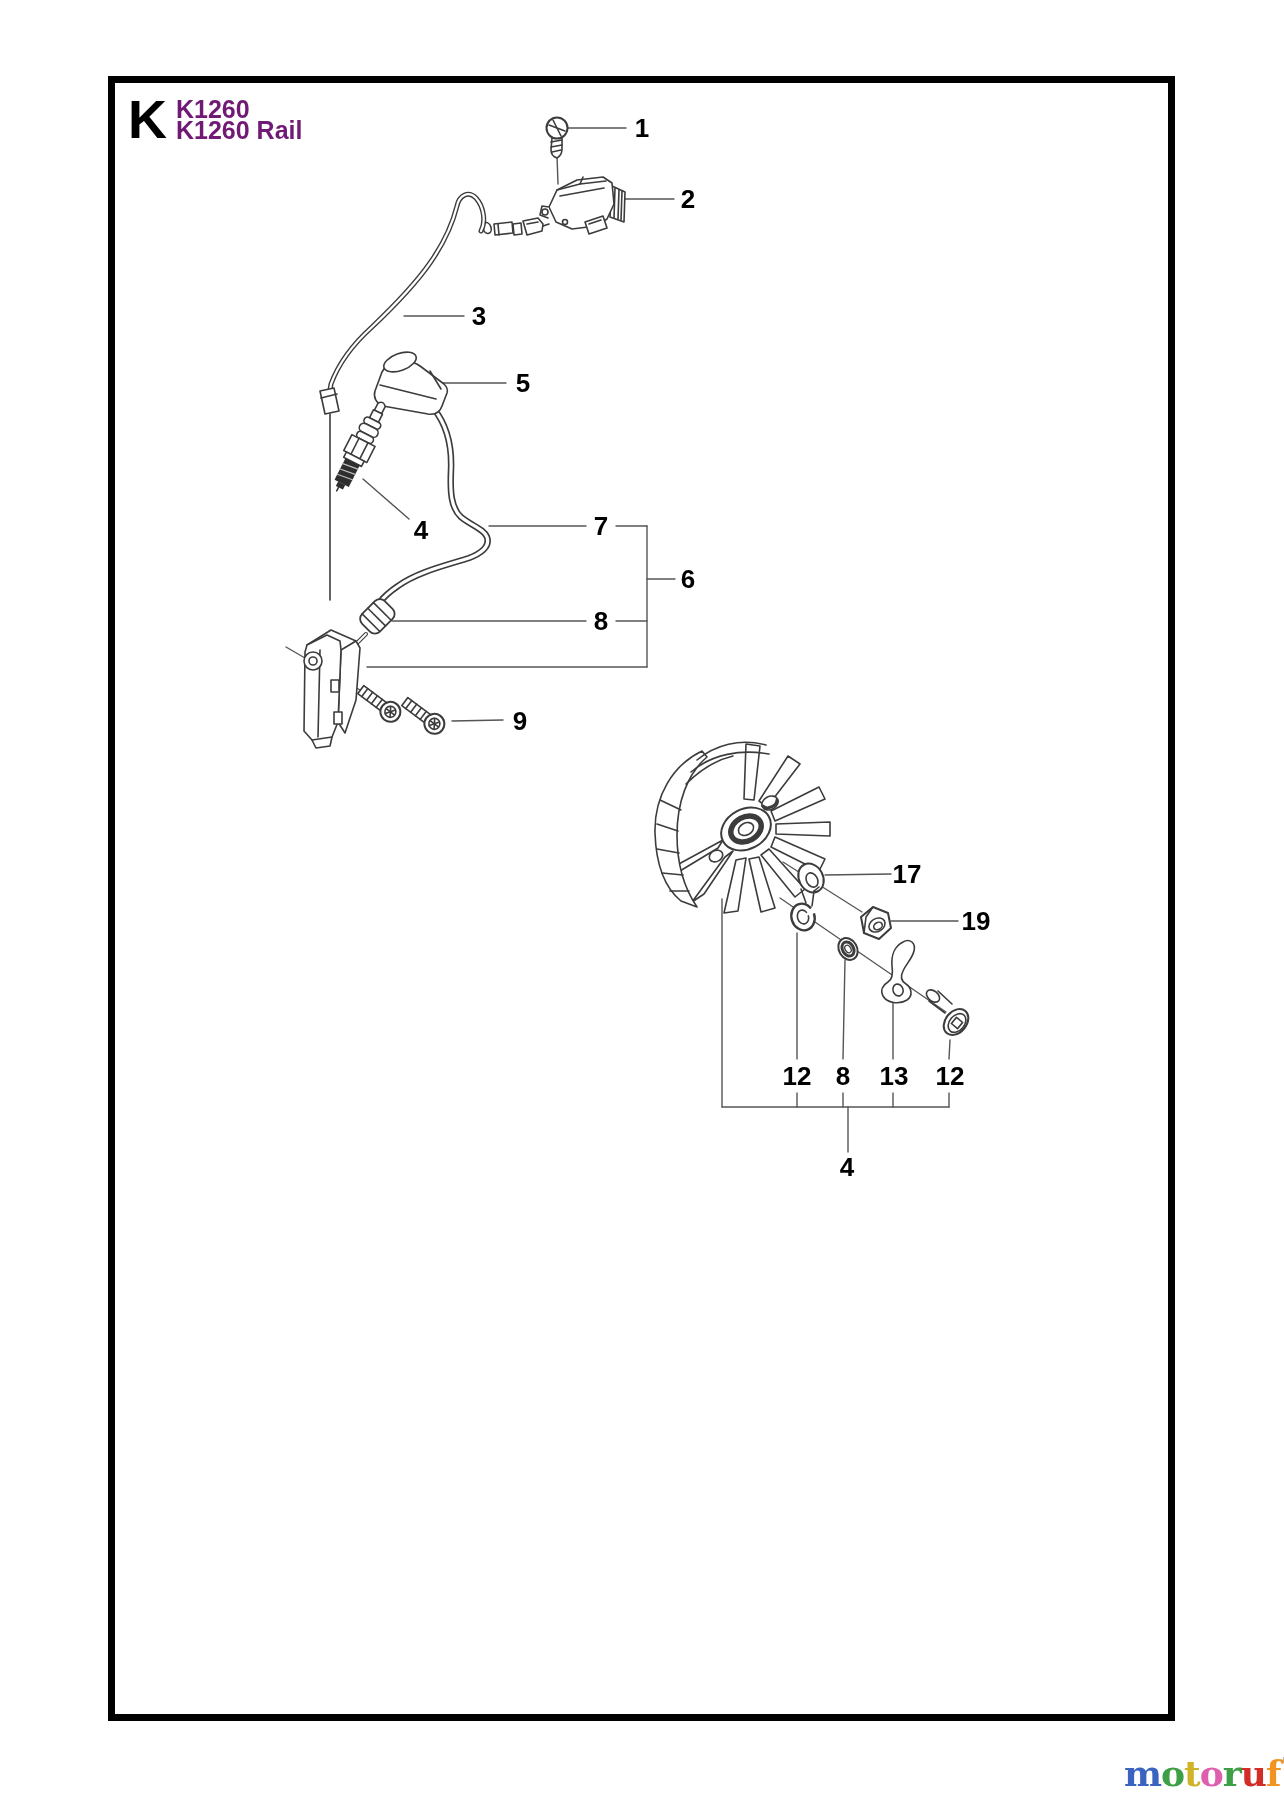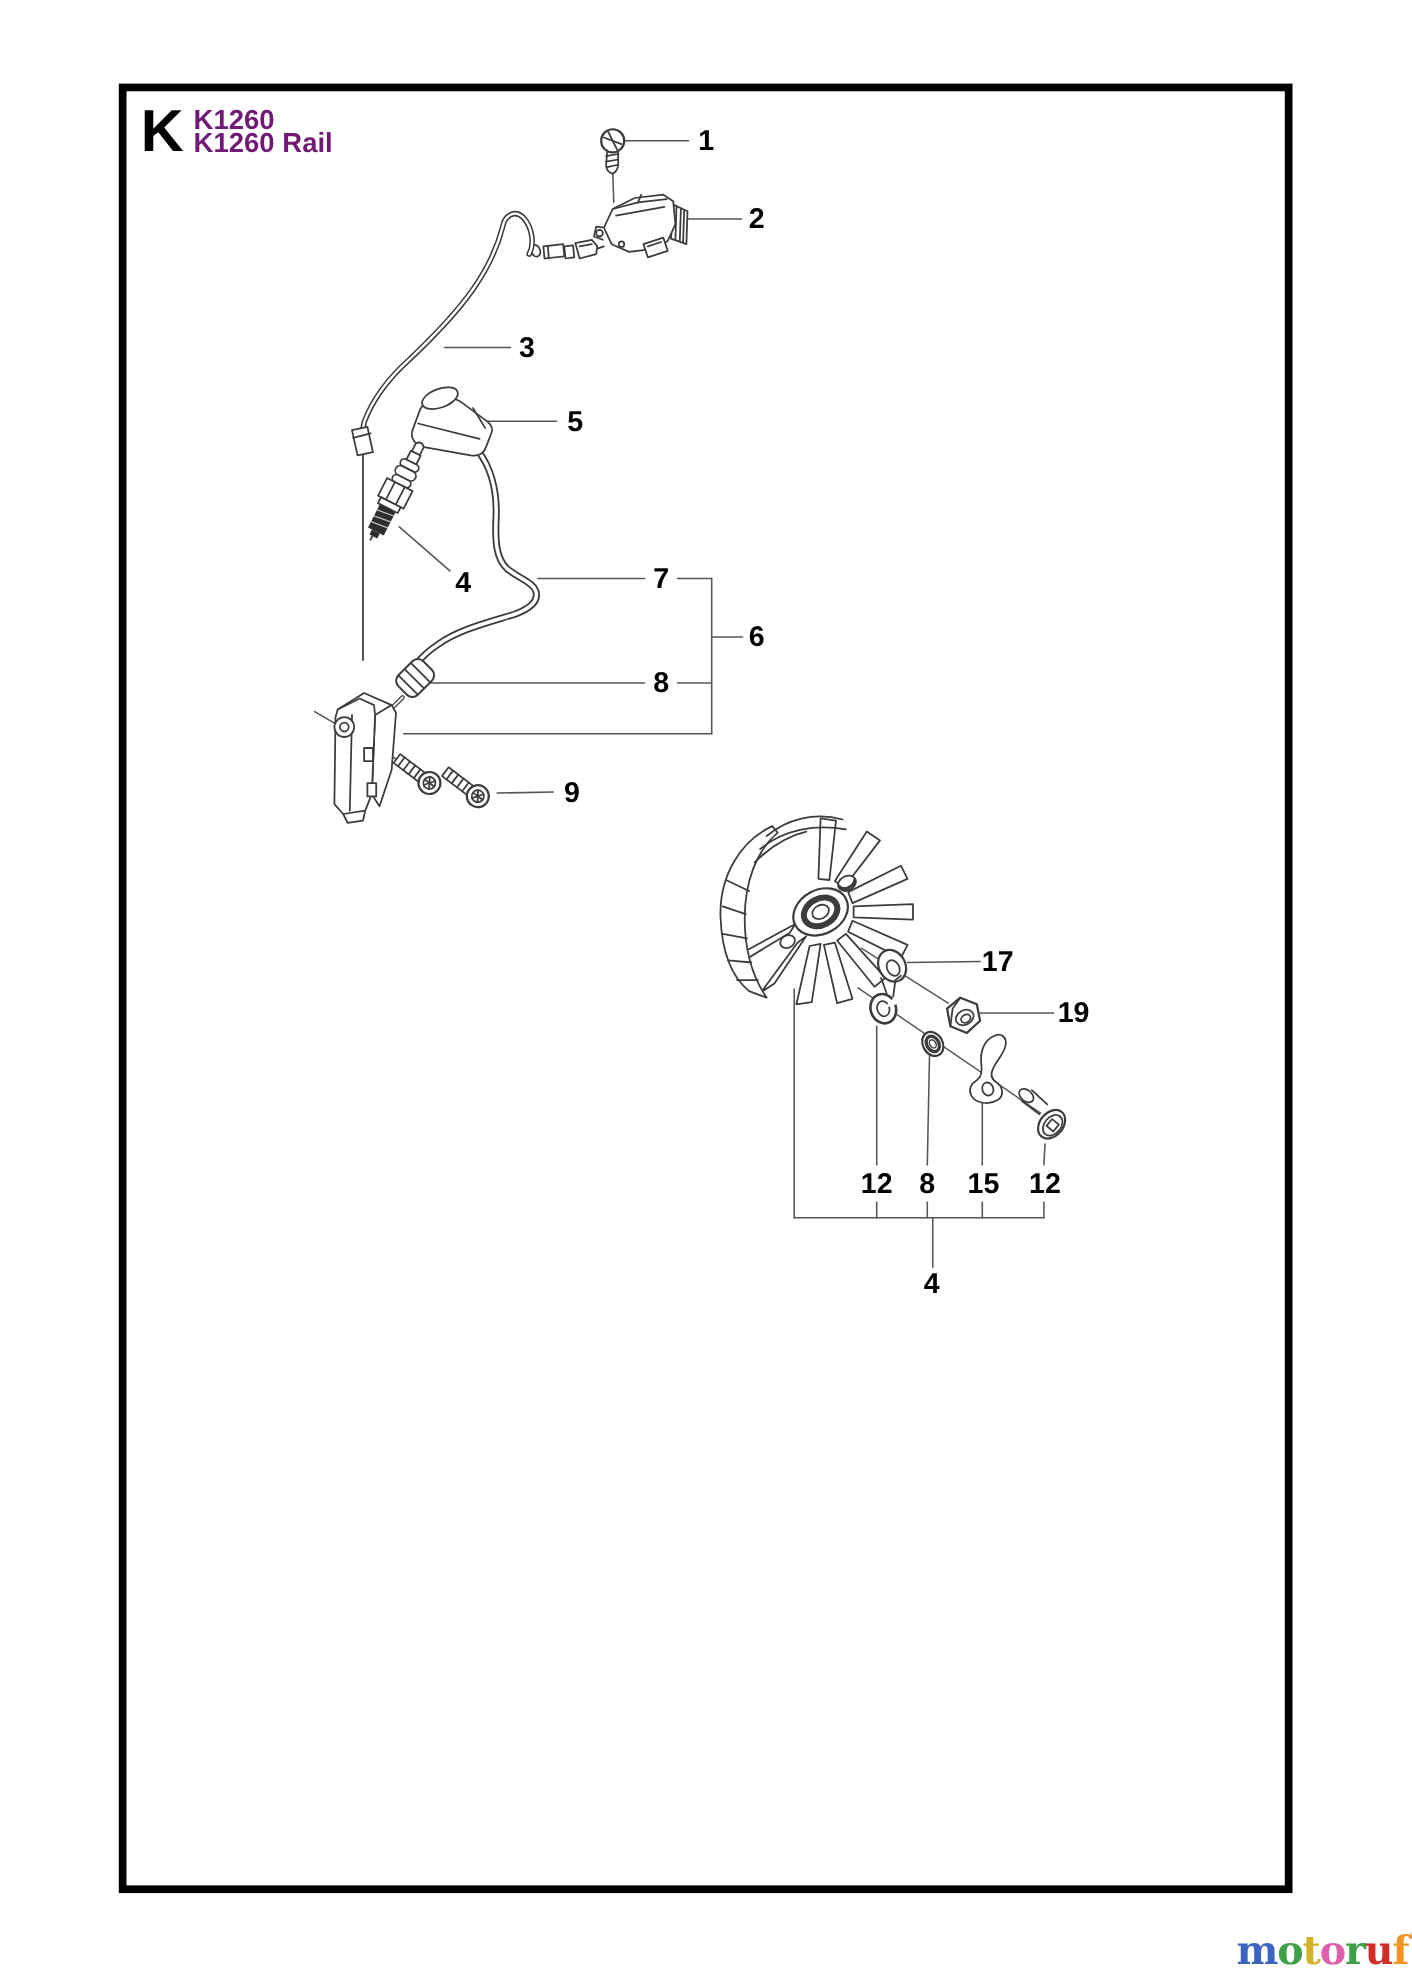--- a/index.html
+++ b/index.html
@@ -284,18 +284,18 @@
 <div class="num" style="left:523px;top:383px">5</div>
 <div class="num" style="left:688px;top:579px">6</div>
 <div class="num" style="left:601px;top:526px">7</div>
 <div class="num" style="left:601px;top:621px">8</div>
 <div class="num" style="left:520px;top:721px">9</div>
 <div class="num" style="left:907px;top:874px">17</div>
 <div class="num" style="left:976px;top:921px">19</div>
 <div class="num" style="left:847px;top:1167px">4</div>
 <div class="num" style="left:797px;top:1076px">12</div>
 <div class="num" style="left:843px;top:1076px">8</div>
-<div class="num" style="left:894px;top:1076px">15</div>
+<div class="num" style="left:894px;top:1076px">13</div>
 <div class="num" style="left:950px;top:1076px">12</div>
 
 <a class="logo">
   <span class="ltr" style="color: rgb(59, 99, 192);">m</span><span class="ltr" style="color: rgb(61, 160, 71);">o</span><span class="ltr" style="color: rgb(209, 179, 42);">t</span><span class="ltr" style="color: rgb(222, 95, 174);">o</span><span class="ltr" style="color: rgb(61, 160, 71);">r</span><span class="ltr" style="color: rgb(210, 45, 38);">u</span><span class="ltr" style="color: rgb(242, 148, 34);">f</span><span class="tick" style="color: rgb(143, 143, 143);">'</span>
 </a>
 
 </body></html>

